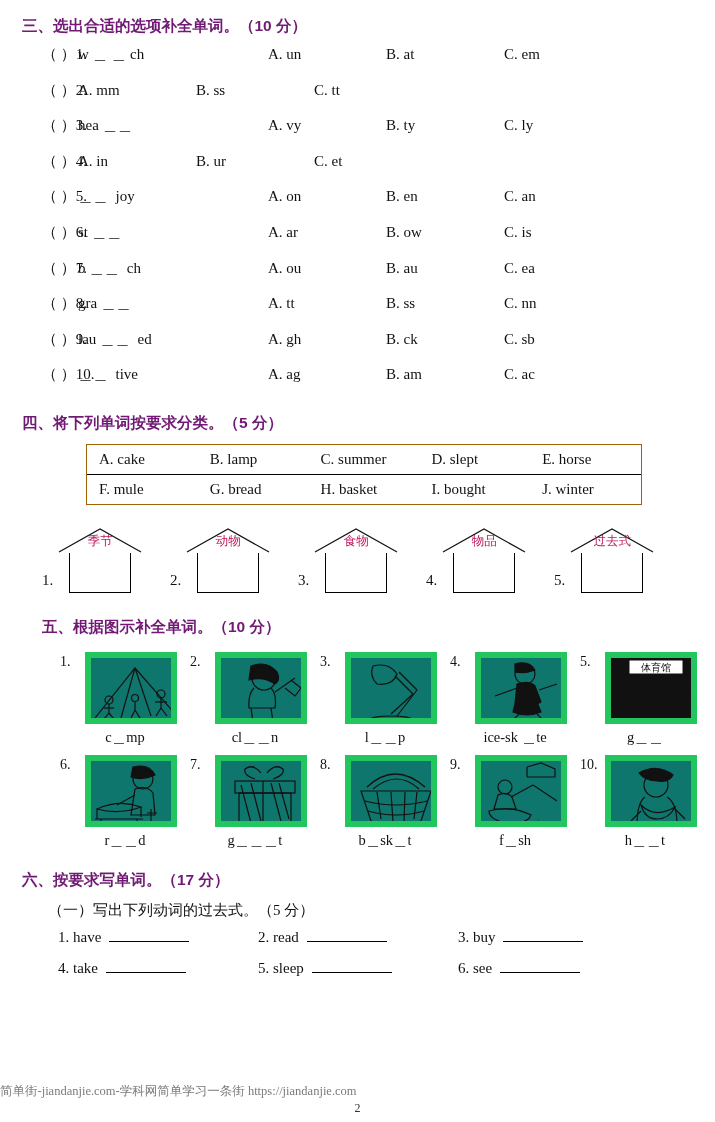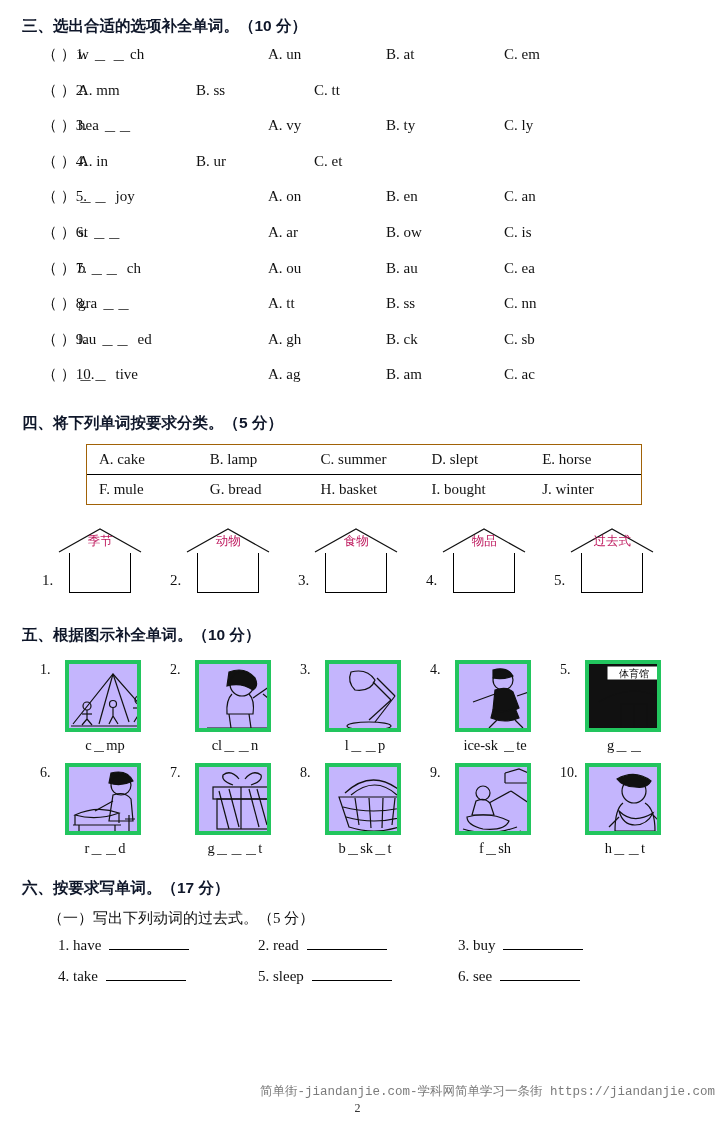--- a/index.html
+++ b/index.html
@@ -19,21 +19,21 @@
     position: relative;
     width: 715px;
     height: 1122px;
     padding: 0;
     box-sizing: border-box;
   }
   .section-head {
     font-family: "Liberation Sans", sans-serif;
     font-weight: bold;
     font-size: 15.5px;
-    color: #0f172a;
+    color: #701a75;
     margin: 0 0 0 22px;
     letter-spacing: 0px;
   }
   .sec3 { padding-top: 16px; }
 
   
   .choice-list {
     margin-top: 8px;
   }
   .choice-row {
@@ -120,21 +120,21 @@
     top: 6px;
     left: 0;
     width: 86px;
     text-align: center;
     font-family: "Liberation Sans", sans-serif;
     font-size: 12.5px;
     color: #be185d;
   }
 
   
-  .sec5 { margin-top: 32px; }
+  .sec5 { margin-top: 24px; padding-left: 20px; }
   .pic-grid {
     margin: 14px 0 0 40px;
     width: 650px;
   }
   .pic-row {
     display: flex;
     margin-bottom: 8px;
   }
   .pic-cell {
     width: 130px;
@@ -146,27 +146,27 @@
     display: flex;
     align-items: flex-start;
   }
   .pic-num {
     font-size: 14px;
     margin-right: 3px;
     padding-top: 2px;
     width: 22px;
   }
   .pic-frame {
-    width: 76px;
+    width: 92px;
     height: 72px;
-    border: 4px solid #22c55e;
+    border: 6px solid #22c55e;
     box-sizing: border-box;
     position: relative;
     overflow: hidden;
-    background: #c4b5fd;
+    background: #0f766e;
   }
   .pic-word {
     width: 130px;
     text-align: center;
     font-size: 14.5px;
     margin-top: 4px;
     white-space: pre;
   }
 
   
@@ -190,22 +190,22 @@
     height: 13px;
     margin-left: 4px;
   }
 
   
   .footer-text {
     position: absolute;
     bottom: 22px;
     left: 0;
     width: 715px;
-    text-align: right;
-    font-family: Liberation Mono, monospace;
+    text-align: left;
+    font-family: Liberation Serif, serif;
     font-size: 12.5px;
     color: #7b7b7b;
   }
   .page-num {
     position: absolute;
     bottom: 6px;
     left: 0;
     width: 715px;
     text-align: center;
     font-size: 12px;

